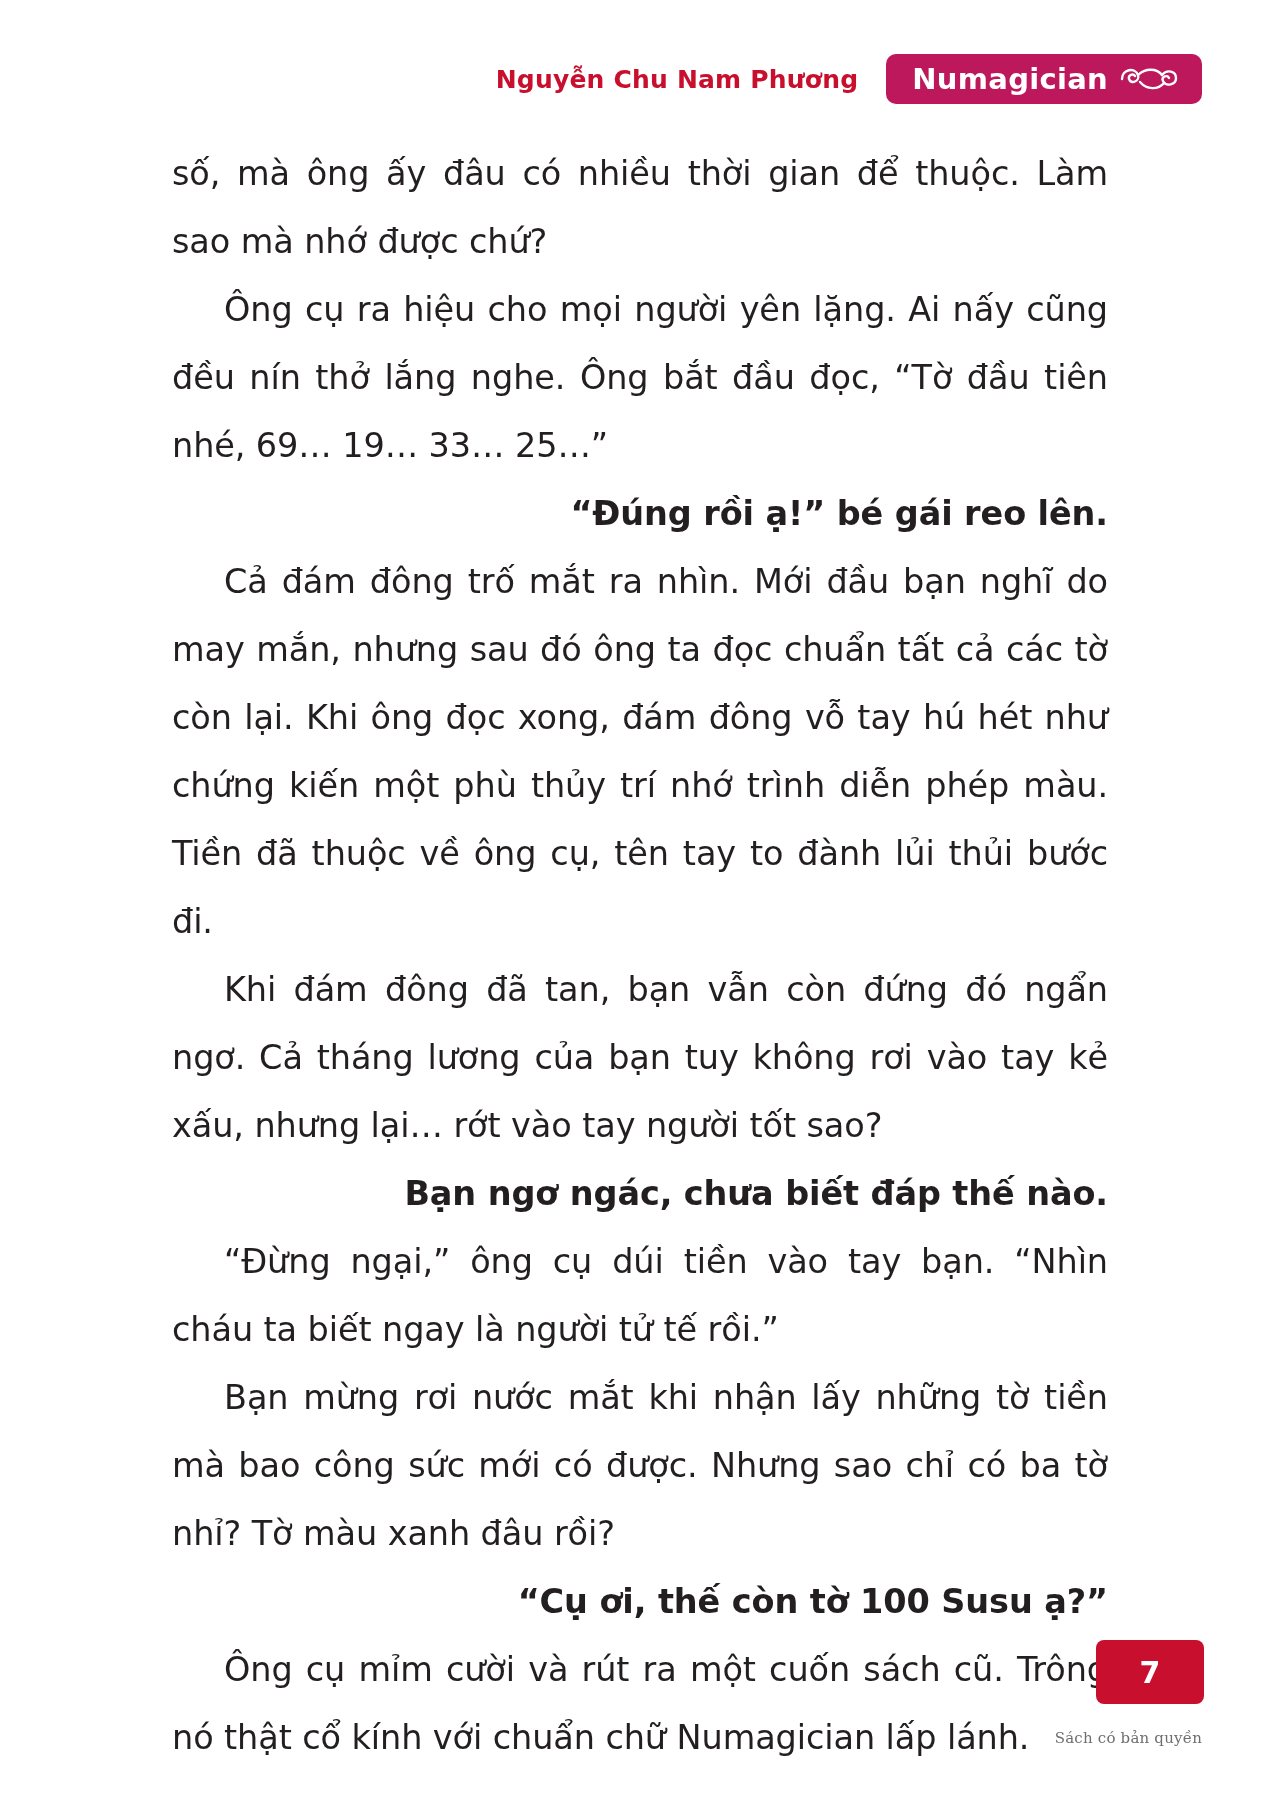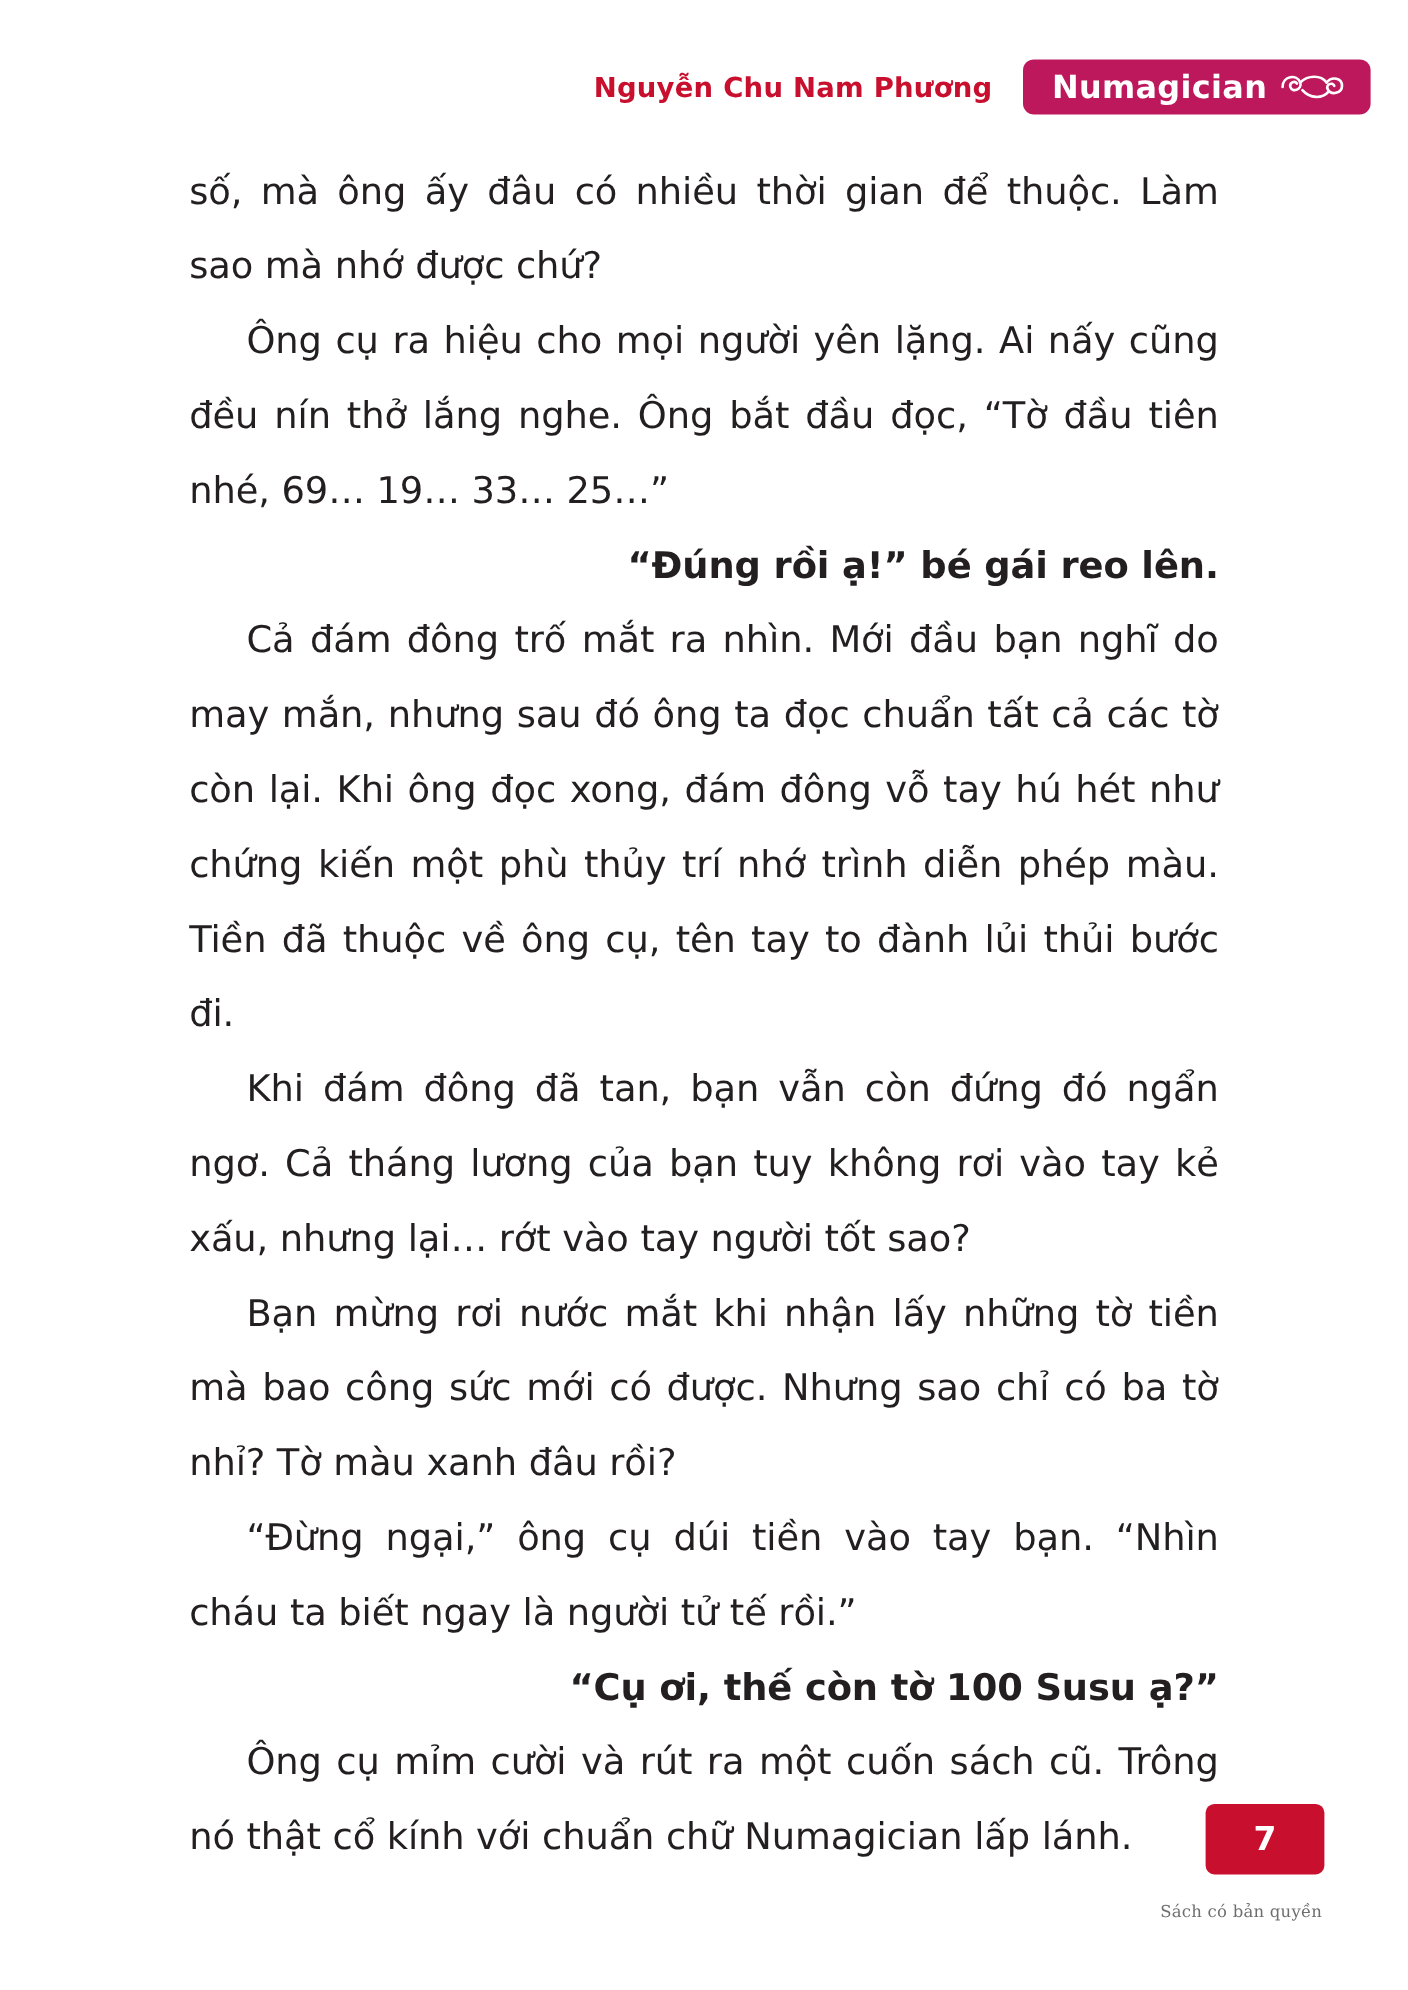--- a/index.html
+++ b/index.html
@@ -23,21 +23,21 @@
   
   .header {
     position: absolute;
     top: 48px;
     left: 0;
     right: 0;
     height: 62px;
     display: flex;
     align-items: center;
     justify-content: flex-end;
-    padding-right: 34px;
+    padding-right: 78px;
     box-sizing: border-box;
   }
   .author-name {
     color: #c8102e;
     font-family: "DejaVu Sans", sans-serif;
     font-weight: bold;
     font-size: 25px;
     letter-spacing: 0.2px;
     margin-right: 28px;
     white-space: nowrap;
@@ -142,22 +142,23 @@
       </div>
     </div>
   </div>
 
   <div class="content">
     <p>số, mà ông ấy đâu có nhiều thời gian để thuộc. Làm sao mà nhớ được chứ?</p>
     <p class="indent">Ông cụ ra hiệu cho mọi người yên lặng. Ai nấy cũng đều nín thở lắng nghe. Ông bắt đầu đọc, “Tờ đầu tiên nhé, 69… 19… 33… 25…”</p>
     <p class="indent last-line-left">“Đúng rồi ạ!” bé gái reo lên.</p>
     <p class="indent">Cả đám đông trố mắt ra nhìn. Mới đầu bạn nghĩ do may mắn, nhưng sau đó ông ta đọc chuẩn tất cả các tờ còn lại. Khi ông đọc xong, đám đông vỗ tay hú hét như chứng kiến một phù thủy trí nhớ trình diễn phép màu. Tiền đã thuộc về ông cụ, tên tay to đành lủi thủi bước đi.</p>
     <p class="indent">Khi đám đông đã tan, bạn vẫn còn đứng đó ngẩn ngơ. Cả tháng lương của bạn tuy không rơi vào tay kẻ xấu, nhưng lại… rớt vào tay người tốt sao?</p>
+    <p class="indent last-line-left">Bạn ngơ ngác, chưa biết đáp thế nào.</p>
+    <p class="indent">“Đừng ngại,” ông cụ dúi tiền vào tay bạn. “Nhìn cháu ta biết ngay là người tử tế rồi.”</p>
     <p class="indent">Bạn mừng rơi nước mắt khi nhận lấy những tờ tiền mà bao công sức mới có được. Nhưng sao chỉ có ba tờ nhỉ? Tờ màu xanh đâu rồi?</p>
-    <p class="indent">“Đừng ngại,” ông cụ dúi tiền vào tay bạn. “Nhìn cháu ta biết ngay là người tử tế rồi.”</p>
     <p class="indent last-line-left">“Cụ ơi, thế còn tờ 100 Susu ạ?”</p>
     <p class="indent">Ông cụ mỉm cười và rút ra một cuốn sách cũ. Trông nó thật cổ kính với chuẩn chữ Numagician lấp lánh.</p>
   </div>
 
   <div class="page-number-badge">
     <span>7</span>
   </div>
   <div class="copyright">Sách có bản quyền</div>
 
 </div>

